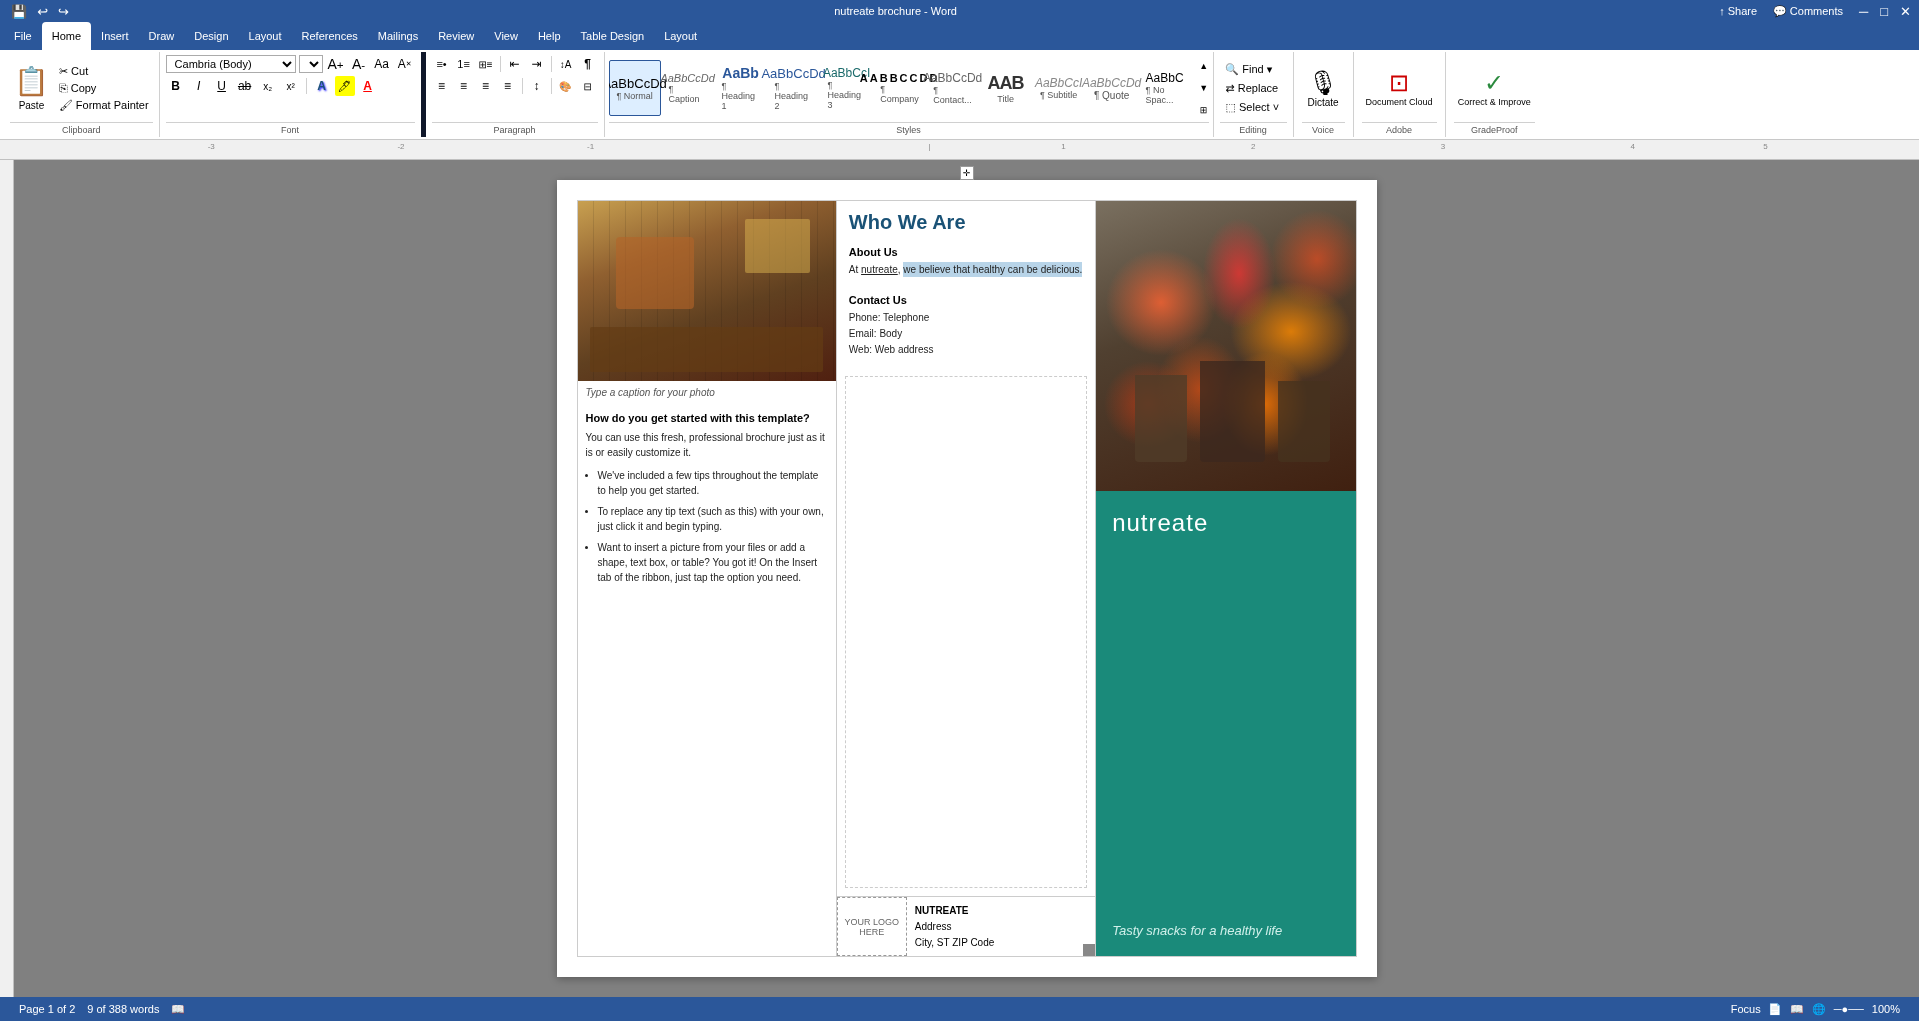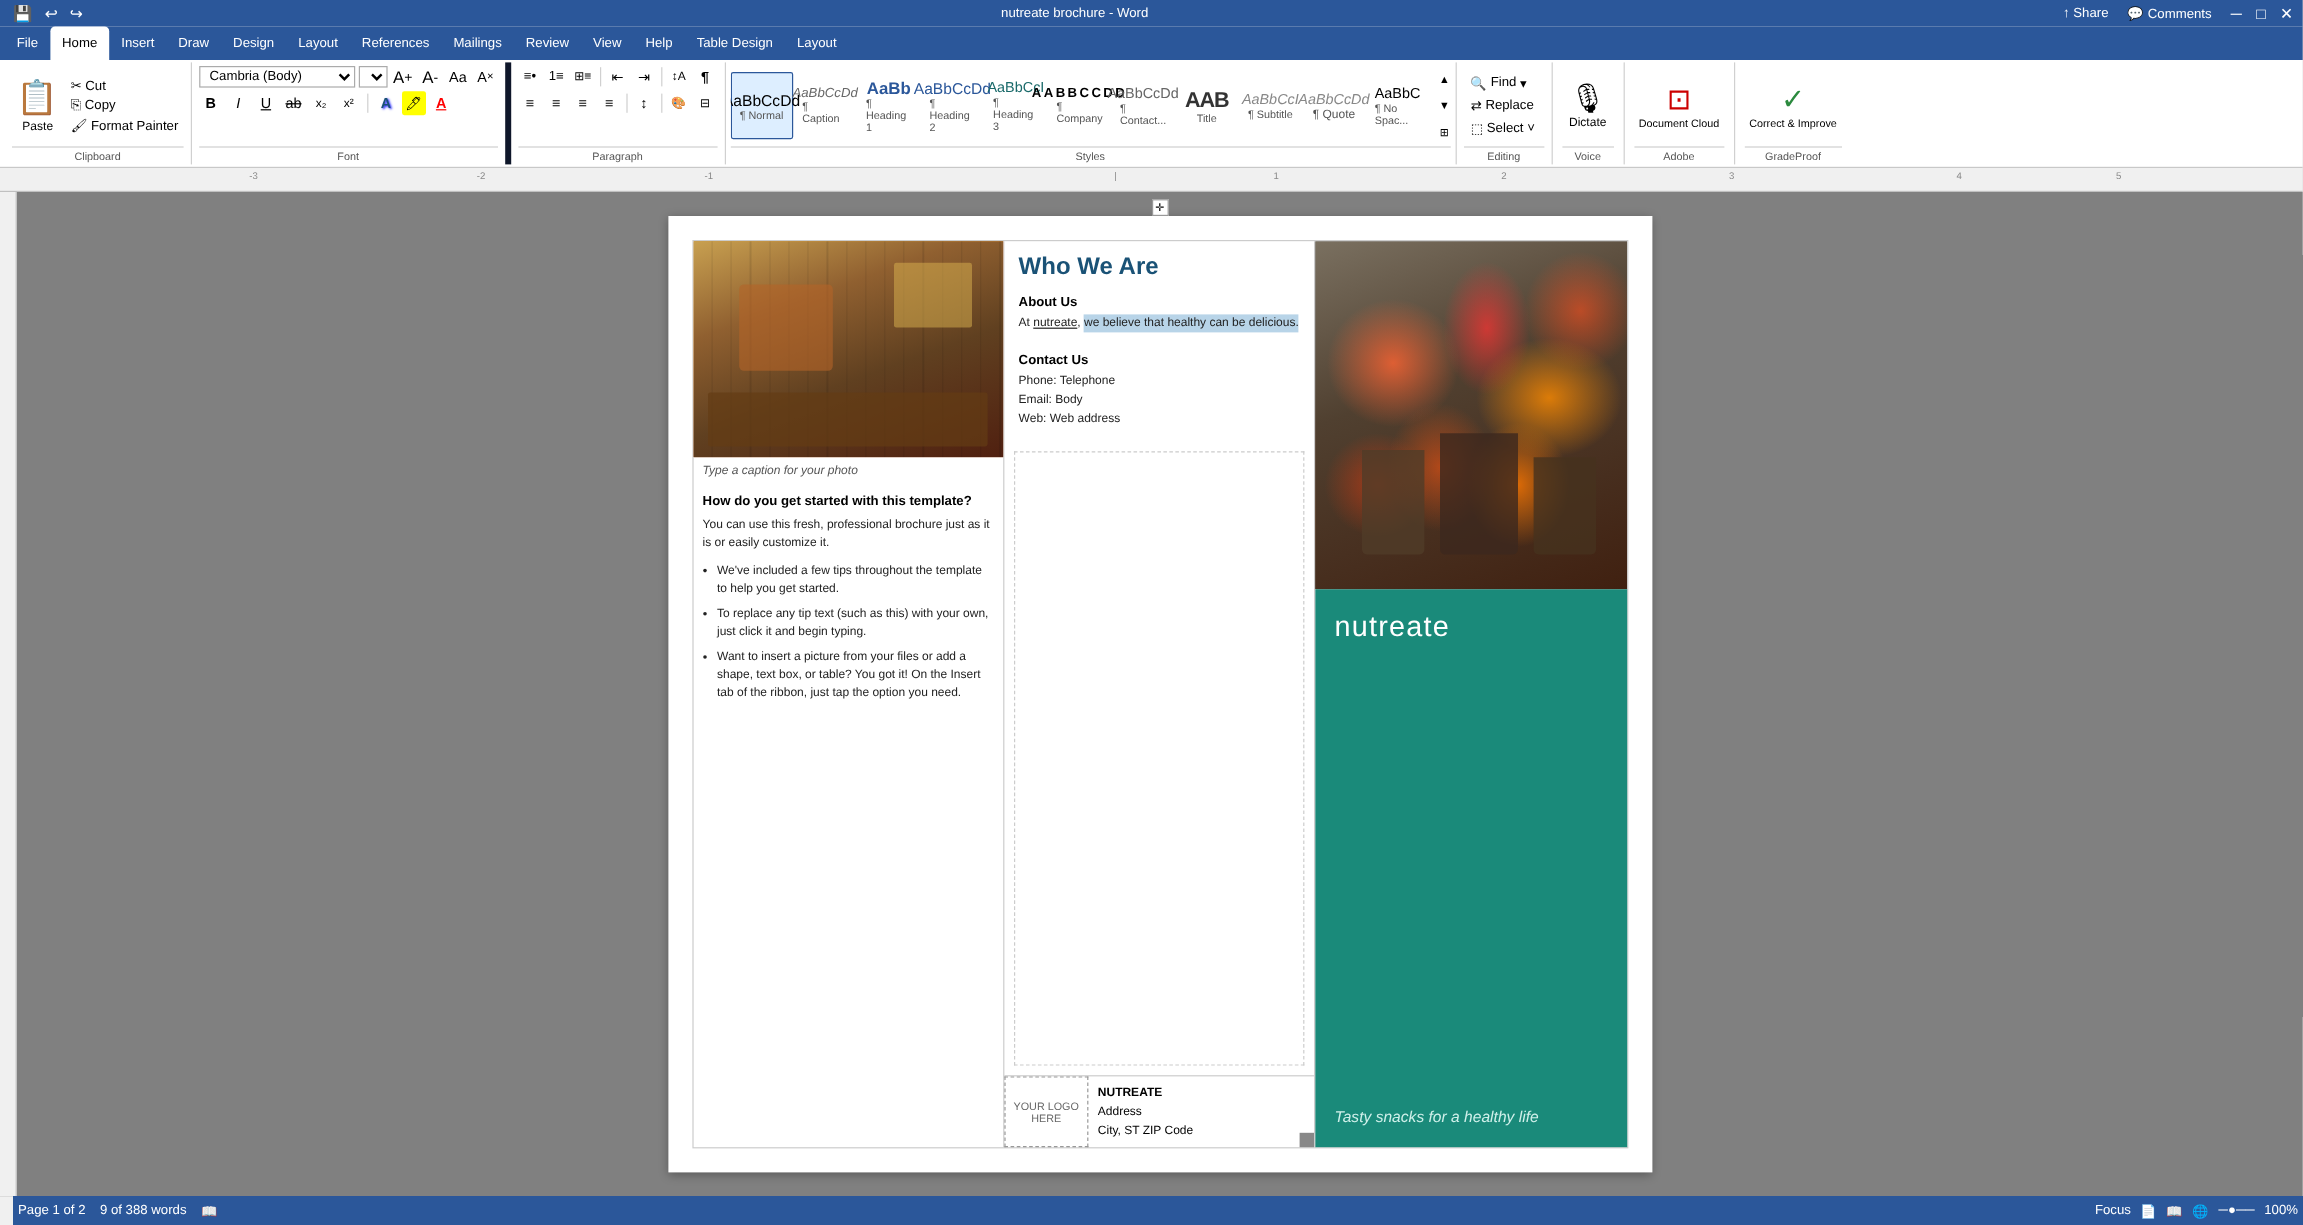--- a/index.html
+++ b/index.html
@@ -350,25 +350,25 @@
     }
 
     
     .status-bar {
       background: #2b579a;
       color: white;
       height: 24px;
       display: flex;
       align-items: center;
       justify-content: space-between;
-      padding: 0 4px;
+      padding: 0 19px;
       font-size: 11px;
       position: fixed;
       bottom: 0;
-      left: 11px;
+      left: 0;
       right: 0;
     }
     .status-left { display: flex; gap: 12px; }
     .status-right { display: flex; gap: 8px; align-items: center; }
 
     
     .vert-rule {
       width: 14px;
       background: #f0f0f0;
       border-right: 1px solid #c0c0c0;

